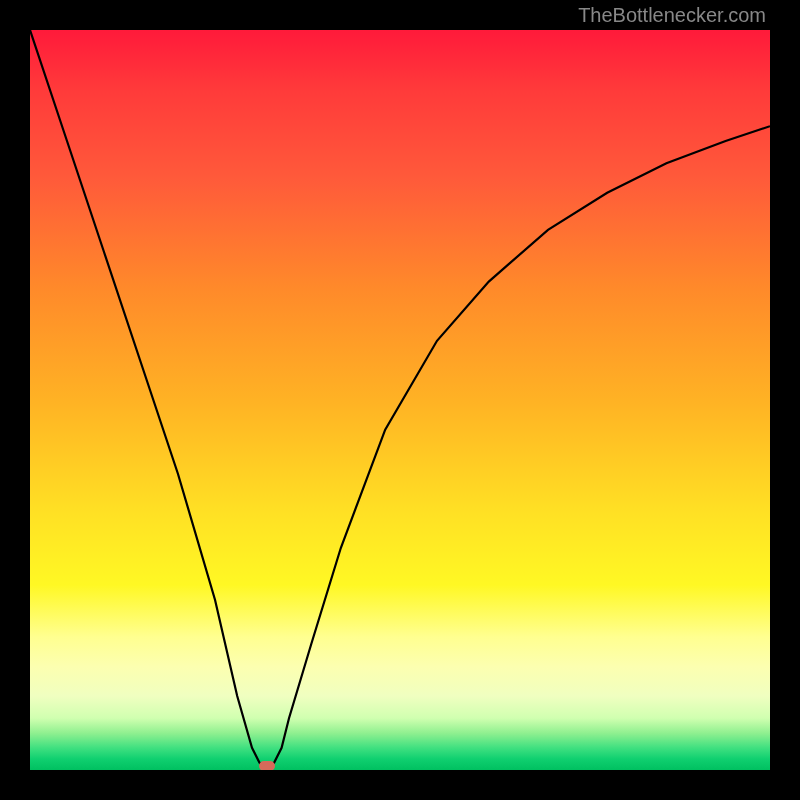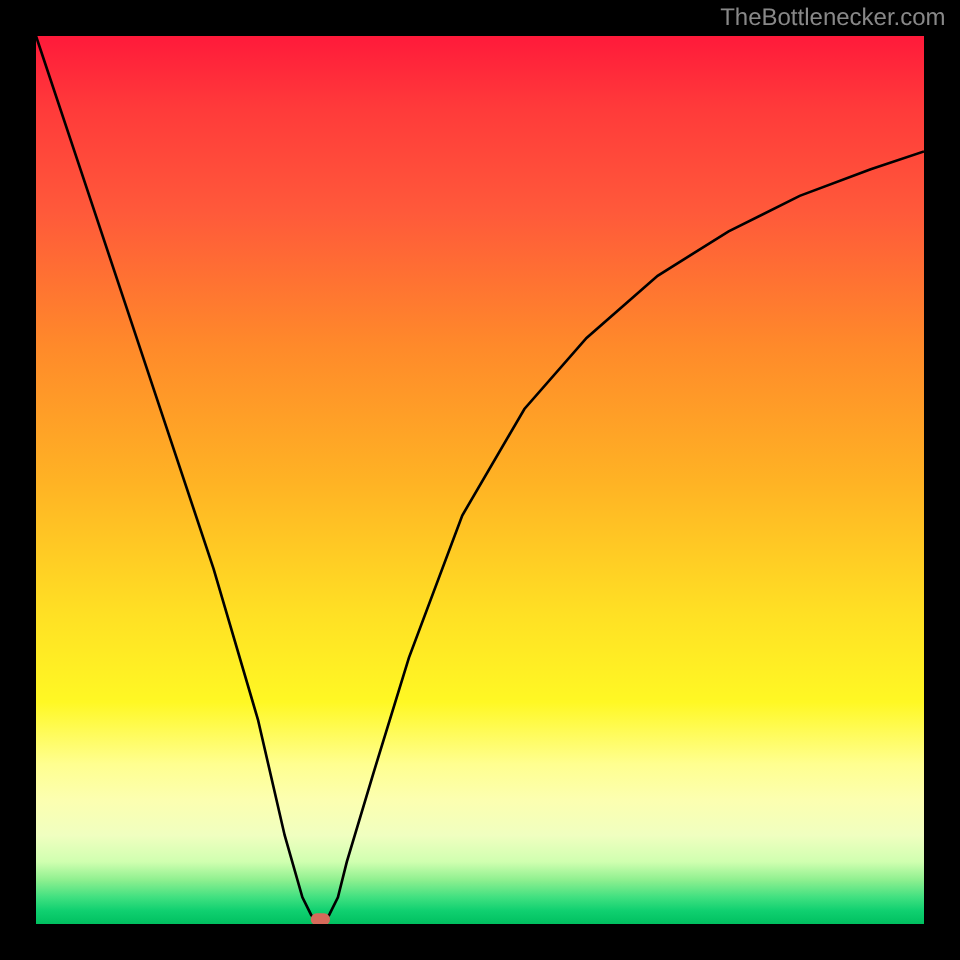--- a/index.html
+++ b/index.html
@@ -53,21 +53,21 @@
   .curve-svg {
     position: absolute;
     left: 0;
     top: 0;
     width: 100%;
     height: 100%;
   }
   .watermark {
     position: absolute;
     top: 4px;
-    right: 12px;
+    right: 34px;
     color: #888;
     font-size: 20px;
     font-family: Arial, sans-serif;
   }
   .marker {
     position: absolute;
     width: 16px;
     height: 10px;
     background: #d66a5a;
     border-radius: 5px;

